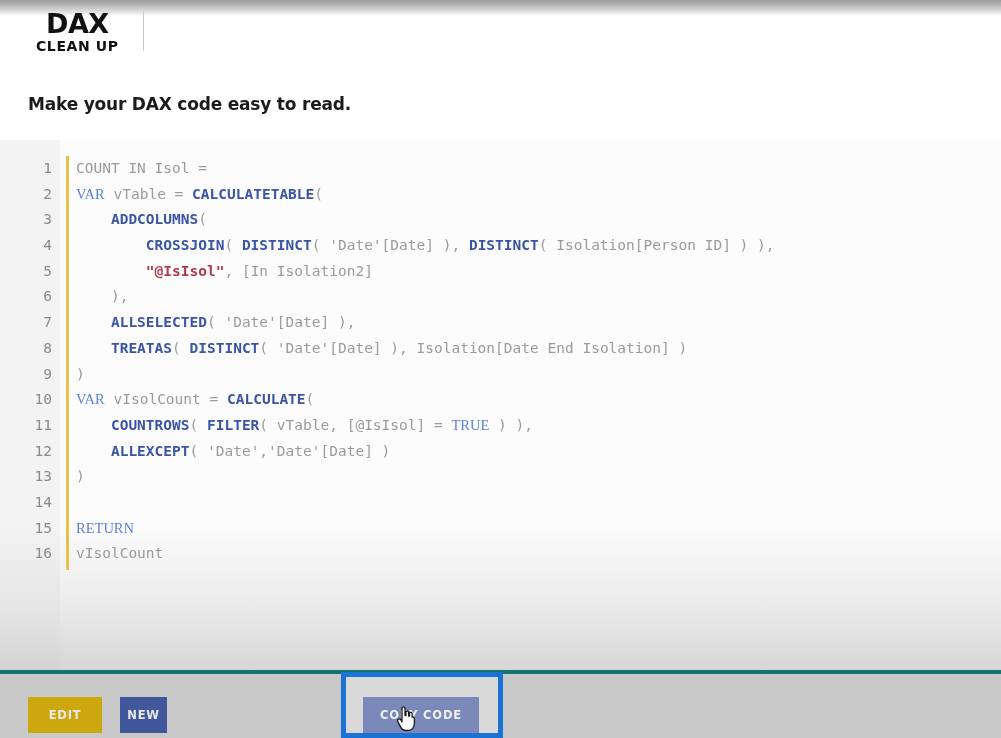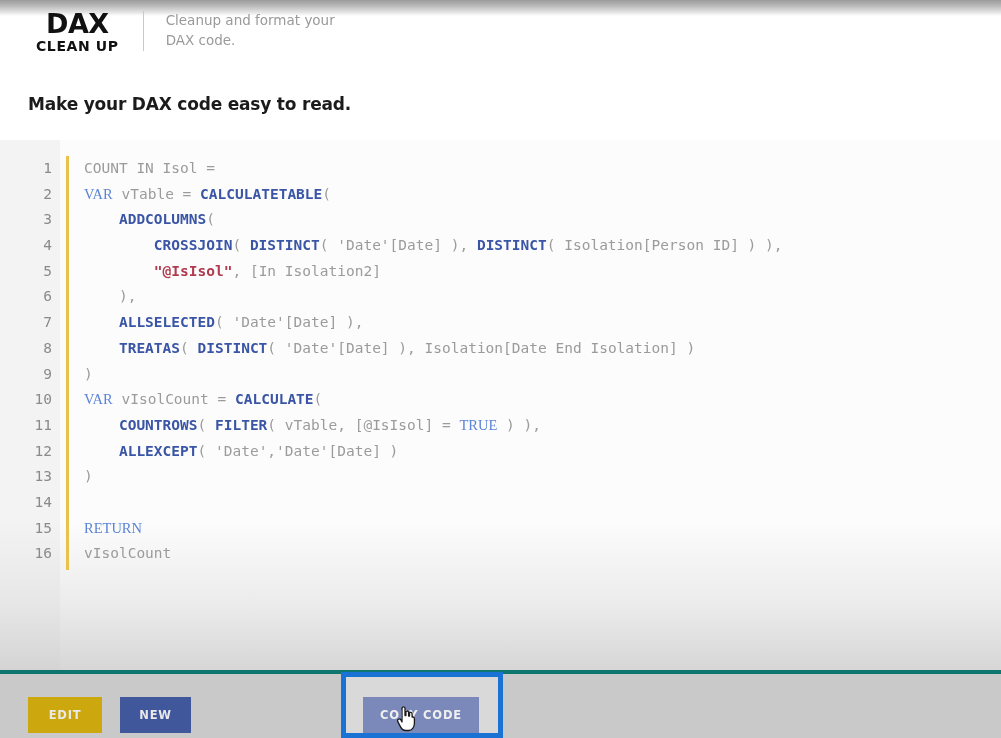--- a/index.html
+++ b/index.html
@@ -125,21 +125,21 @@
     position: absolute;
     left: 0;
     width: 52px;
     text-align: right;
     color: #8a8a8a;
     font-family: "DejaVu Sans Mono", monospace;
     font-size: 14.5px;
   }
   .code-text {
     position: absolute;
-    left: 84px;
+    left: 76px;
     white-space: pre;
   }
   .tok-plain   { color: #9b9b9b; }
   .tok-kw      { color: #5b83d6; font-weight: normal; font-family: Liberation Serif, serif; }
   .tok-fn      { color: #3a55a5; font-weight: bold; }
   .tok-str     { color: #b03a4e; font-weight: bold; }
 
   
   .toolbar {
     position: absolute;
@@ -166,21 +166,21 @@
   }
   .btn-edit {
     left: 28px;
     top: 23px;
     width: 74px;
     background: #cca80e;
   }
   .btn-new {
     left: 120px;
     top: 23px;
-    width: 71px;
+    width: 47px;
     background: #41579c;
   }
   .btn-copy {
     left: 363px;
     top: 23px;
     width: 116px;
     background: #41579c;
   }
   .focus-ring {
     position: absolute;
@@ -206,21 +206,20 @@
 <body>
 
 <div class="top-strip"></div>
 
 <div class="header">
   <div class="logo-block">
     <div class="logo-main">DAX</div>
     <div class="logo-sub">CLEAN UP</div>
   </div>
   <div class="logo-divider"></div>
-  <div class="tagline">Cleanup and format your DAX code.</div>
 </div>
 
 <div class="page-title">Make your DAX code easy to read.</div>
 
 <div class="code-panel">
   <div class="gutter"></div>
   <div class="gutter-bar"></div>
   <div class="code-lines" id="code-lines"><div class="code-row"><span class="ln">1</span><span class="code-text"><span class="tok-plain"></span><span class="tok-plain">COUNT</span><span class="tok-plain"> </span><span class="tok-plain">IN</span><span class="tok-plain"> </span><span class="tok-plain">Isol</span><span class="tok-plain"> =</span></span></div><div class="code-row"><span class="ln">2</span><span class="code-text"><span class="tok-plain"></span><span class="tok-kw">VAR</span><span class="tok-plain"> </span><span class="tok-plain">vTable</span><span class="tok-plain"> = </span><span class="tok-fn">CALCULATETABLE</span><span class="tok-plain">(</span></span></div><div class="code-row"><span class="ln">3</span><span class="code-text"><span class="tok-plain">    </span><span class="tok-fn">ADDCOLUMNS</span><span class="tok-plain">(</span></span></div><div class="code-row"><span class="ln">4</span><span class="code-text"><span class="tok-plain">        </span><span class="tok-fn">CROSSJOIN</span><span class="tok-plain">( </span><span class="tok-fn">DISTINCT</span><span class="tok-plain">( '</span><span class="tok-plain">Date</span><span class="tok-plain">'[</span><span class="tok-plain">Date</span><span class="tok-plain">] ), </span><span class="tok-fn">DISTINCT</span><span class="tok-plain">( </span><span class="tok-plain">Isolation</span><span class="tok-plain">[</span><span class="tok-plain">Person</span><span class="tok-plain"> </span><span class="tok-plain">ID</span><span class="tok-plain">] ) ),</span></span></div><div class="code-row"><span class="ln">5</span><span class="code-text"><span class="tok-plain">        </span><span class="tok-str">"@IsIsol"</span><span class="tok-plain">, [</span><span class="tok-plain">In</span><span class="tok-plain"> </span><span class="tok-plain">Isolation2</span><span class="tok-plain">]</span></span></div><div class="code-row"><span class="ln">6</span><span class="code-text"><span class="tok-plain">    ),</span></span></div><div class="code-row"><span class="ln">7</span><span class="code-text"><span class="tok-plain">    </span><span class="tok-fn">ALLSELECTED</span><span class="tok-plain">( '</span><span class="tok-plain">Date</span><span class="tok-plain">'[</span><span class="tok-plain">Date</span><span class="tok-plain">] ),</span></span></div><div class="code-row"><span class="ln">8</span><span class="code-text"><span class="tok-plain">    </span><span class="tok-fn">TREATAS</span><span class="tok-plain">( </span><span class="tok-fn">DISTINCT</span><span class="tok-plain">( '</span><span class="tok-plain">Date</span><span class="tok-plain">'[</span><span class="tok-plain">Date</span><span class="tok-plain">] ), </span><span class="tok-plain">Isolation</span><span class="tok-plain">[</span><span class="tok-plain">Date</span><span class="tok-plain"> </span><span class="tok-plain">End</span><span class="tok-plain"> </span><span class="tok-plain">Isolation</span><span class="tok-plain">] )</span></span></div><div class="code-row"><span class="ln">9</span><span class="code-text"><span class="tok-plain">)</span></span></div><div class="code-row"><span class="ln">10</span><span class="code-text"><span class="tok-plain"></span><span class="tok-kw">VAR</span><span class="tok-plain"> </span><span class="tok-plain">vIsolCount</span><span class="tok-plain"> = </span><span class="tok-fn">CALCULATE</span><span class="tok-plain">(</span></span></div><div class="code-row"><span class="ln">11</span><span class="code-text"><span class="tok-plain">    </span><span class="tok-fn">COUNTROWS</span><span class="tok-plain">( </span><span class="tok-fn">FILTER</span><span class="tok-plain">( </span><span class="tok-plain">vTable</span><span class="tok-plain">, [@</span><span class="tok-plain">IsIsol</span><span class="tok-plain">] = </span><span class="tok-kw">TRUE</span><span class="tok-plain"> ) ),</span></span></div><div class="code-row"><span class="ln">12</span><span class="code-text"><span class="tok-plain">    </span><span class="tok-fn">ALLEXCEPT</span><span class="tok-plain">( '</span><span class="tok-plain">Date</span><span class="tok-plain">','</span><span class="tok-plain">Date</span><span class="tok-plain">'[</span><span class="tok-plain">Date</span><span class="tok-plain">] )</span></span></div><div class="code-row"><span class="ln">13</span><span class="code-text"><span class="tok-plain">)</span></span></div><div class="code-row"><span class="ln">14</span><span class="code-text"><span class="tok-plain"></span></span></div><div class="code-row"><span class="ln">15</span><span class="code-text"><span class="tok-plain"></span><span class="tok-kw">RETURN</span><span class="tok-plain"></span></span></div><div class="code-row"><span class="ln">16</span><span class="code-text"><span class="tok-plain"></span><span class="tok-plain">vIsolCount</span><span class="tok-plain"></span></span></div></div>
 </div>
 

